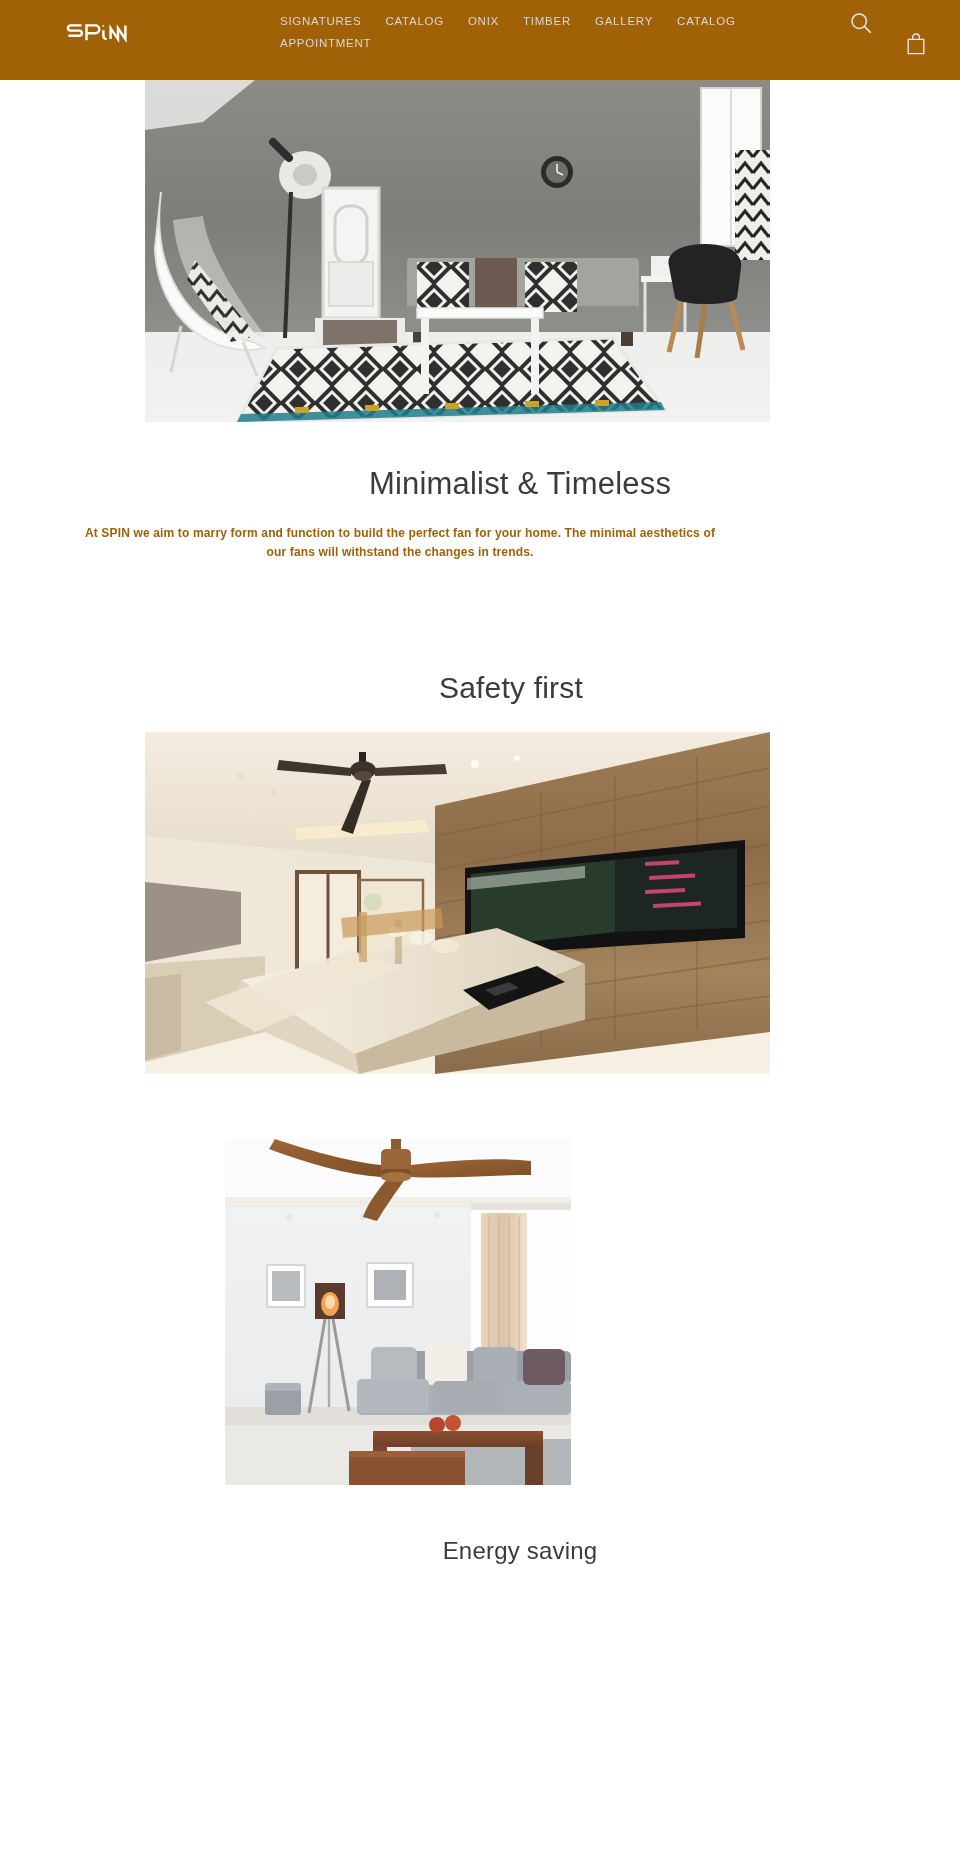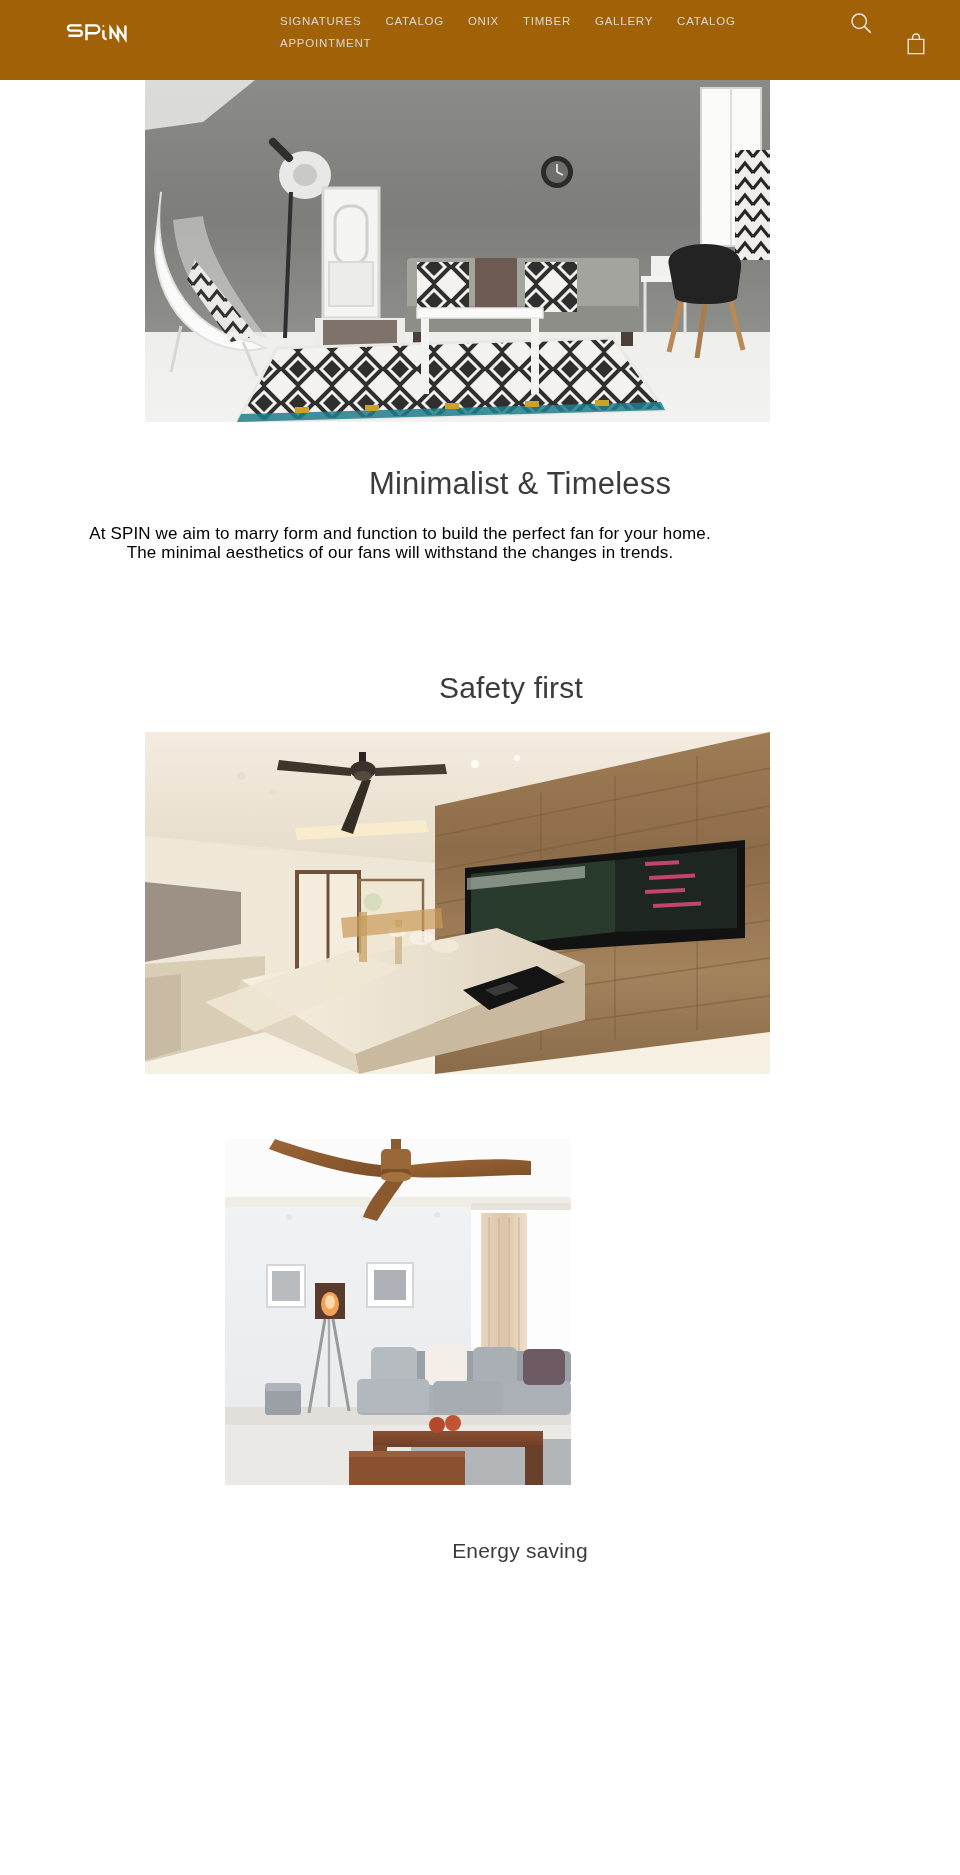--- a/index.html
+++ b/index.html
@@ -108,39 +108,39 @@
   .text-block { width: 960px; }
 
   .sec-title {
     font-family: "Liberation Sans", sans-serif;
     font-weight: 300;
     color: #3b3b3b;
     letter-spacing: 0.2px;
   }
   .sec-body {
     font-family: "Liberation Sans", sans-serif;
-    font-weight: 400;
-    color: #000000;
-    font-size: 17px;
+    font-weight: 700;
+    color: #a16207;
+    font-size: 12px;
     line-height: 19px;
     letter-spacing: 0.15px;
   }
 
   
   .block-1-title { font-size: 31px; line-height: 36px; margin: 44px 0 0 80px; }
   .block-1-body  { margin: 22px 0 0 80px; width: 640px; }
 
   
   .block-2-title { font-size: 30px; line-height: 36px; margin: 108px 0 16px 62px; }
   .block-2-body  { margin: 22px 0 0 62px; width: 620px; }
   .block-2-photo-wrap { margin-top: 26px; }
 
   
   .block-3-photo-wrap { margin-top: 65px; }
-  .block-3-title { font-size: 21px; line-height: 36px; margin: 48px 0 0 80px; }
+  .block-3-title { font-size: 24px; line-height: 36px; margin: 48px 0 0 80px; }
 
   .spacer-lg { height: 10px; }
 </style>
 </head>
 <body>
 
 <header class="site-header">
 
   <a class="brand" href="#" aria-label="SPiN logo">
     <svg width="62" height="26" viewBox="0 0 62 26">

